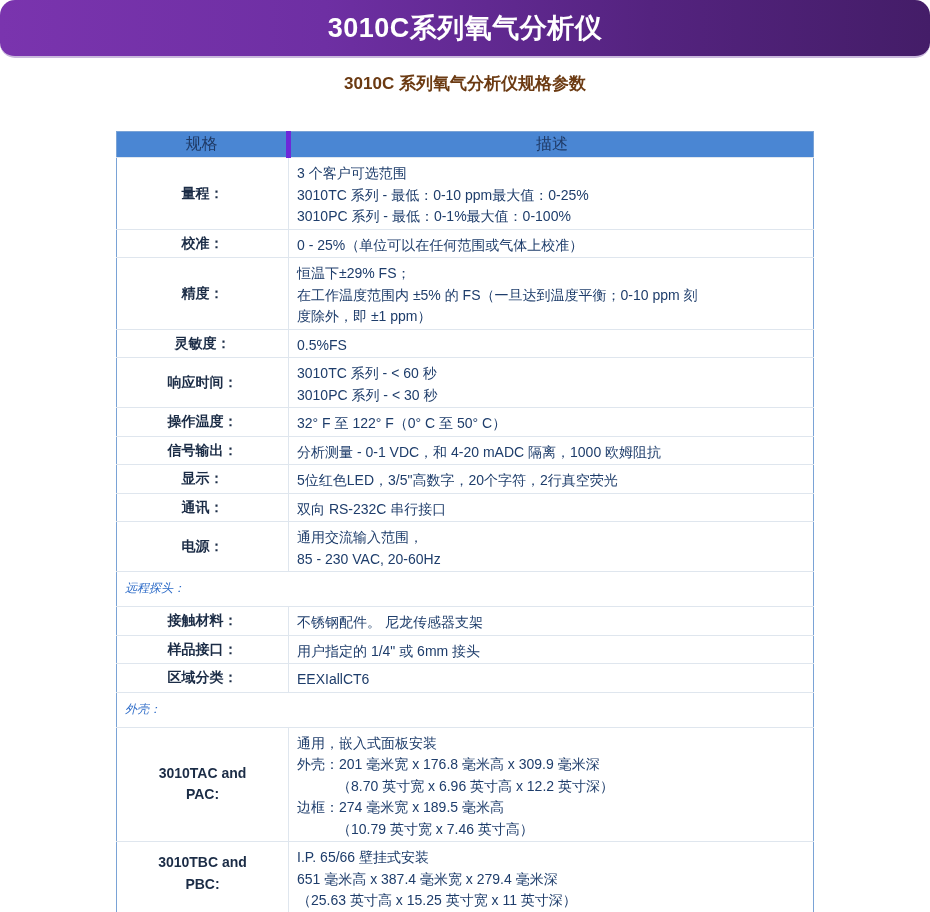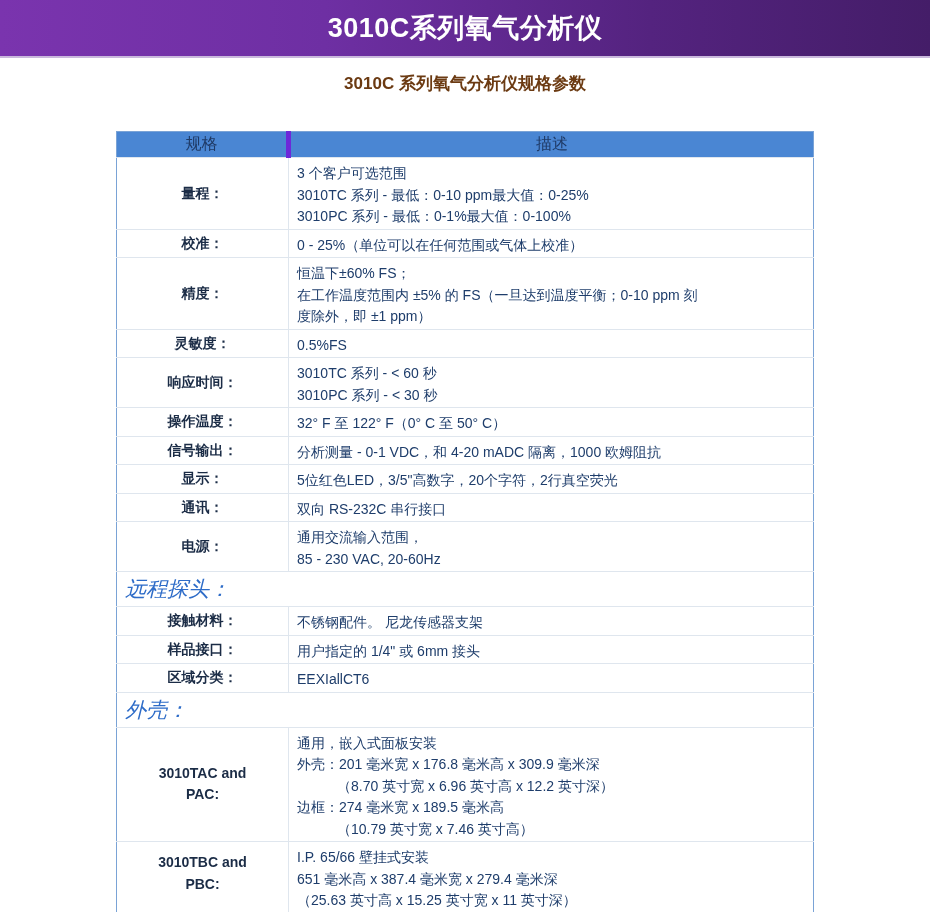--- a/index.html
+++ b/index.html
@@ -1,28 +1,28 @@
 <!DOCTYPE html>
 <html><head>
 <meta charset="utf-8">
 <style>
   * { box-sizing: border-box; margin: 0; padding: 0; }
   body { width: 930px; height: 912px; background: #ffffff; font-family: "Liberation Sans", "DejaVu Sans", sans-serif; position: relative; overflow: hidden; }
   .banner { position: absolute; left: 0; top: 0; width: 930px; height: 58px;
     background: linear-gradient(90deg, #7a34ae 0%, #6e2fa3 35%, #54237f 70%, #441d68 100%);
-    border-bottom: 2px solid #c9b8dc; display: flex; align-items: center; justify-content: center; }
+    border-bottom: 2px solid #c9b8dc; display: flex; align-items: center; justify-content: center; border-radius: 15px; }
   .banner-title { color: #ffffff; font-size: 27px; font-weight: bold; letter-spacing: 0.5px; }
   .subtitle { position: absolute; top: 72px; left: 0; width: 930px; text-align: center; color: #6b3a12; font-size: 17px; font-weight: bold; }
   .spec-table { position: absolute; left: 116px; top: 131px; width: 698px; border: 1px solid #7aa3d6; border-collapse: collapse; }
   .spec-table th { background: #4a86d3; color: #1f3a66; font-weight: normal; font-size: 16px; height: 26px; border-right: 5px solid #6d28d9; }
   .spec-table th:last-child { border-right: none; }
   .spec-table td { border-top: 1px solid #dfe6ee; font-size: 14px; line-height: 21.5px; color: #1e3d6b; vertical-align: middle; }
   .spec-table td.label { width: 172px; text-align: center; font-weight: bold; color: #1b2c46; border-right: 1px solid #dfe6ee; padding: 2px 4px; }
   .spec-table td.value { padding: 5px 8px 1px 8px; }
-  .spec-table td.section { color: #2e6cc8; font-style: italic; font-size: 21px; padding: 2px 8px; height: 35px; }
+  .spec-table td.section { color: #2e6cc8; font-style: italic; font-size: 12px; padding: 2px 8px; height: 35px; }
   .line { display: block; white-space: nowrap; }
   .indent { padding-left: 40px; }
 </style>
 </head>
 <body>
 
 <div class="banner">
   <span class="banner-title">3010C系列氧气分析仪</span>
 </div>
 <div class="subtitle">3010C 系列氧气分析仪规格参数</div>
@@ -45,21 +45,21 @@
     </tr>
     <tr style="height:26px">
       <td class="label">校准：</td>
       <td class="value">
           <span class="line">0 - 25%（单位可以在任何范围或气体上校准）</span>
         </td>
     </tr>
     <tr style="height:68px">
       <td class="label">精度：</td>
       <td class="value">
-        <span class="line">恒温下±60% FS；</span>
+        <span class="line">恒温下±29% FS；</span>
         <span class="line">在工作温度范围内 ±5% 的 FS（一旦达到温度平衡；0-10 ppm 刻</span>
         <span class="line">度除外，即 ±1 ppm）</span>
       </td>
     </tr>
     <tr style="height:26px">
       <td class="label">灵敏度：</td>
       <td class="value">
           <span class="line">0.5%FS</span>
         </td>
     </tr>

